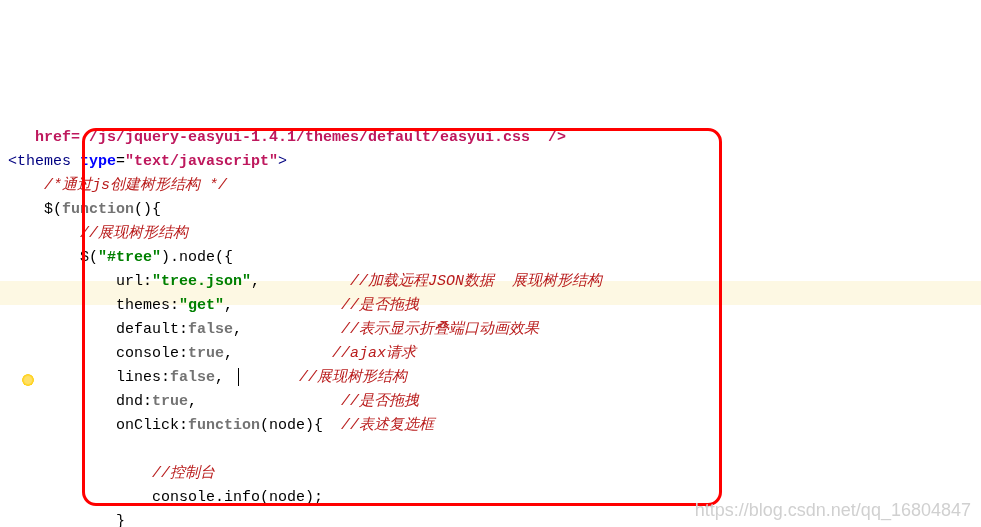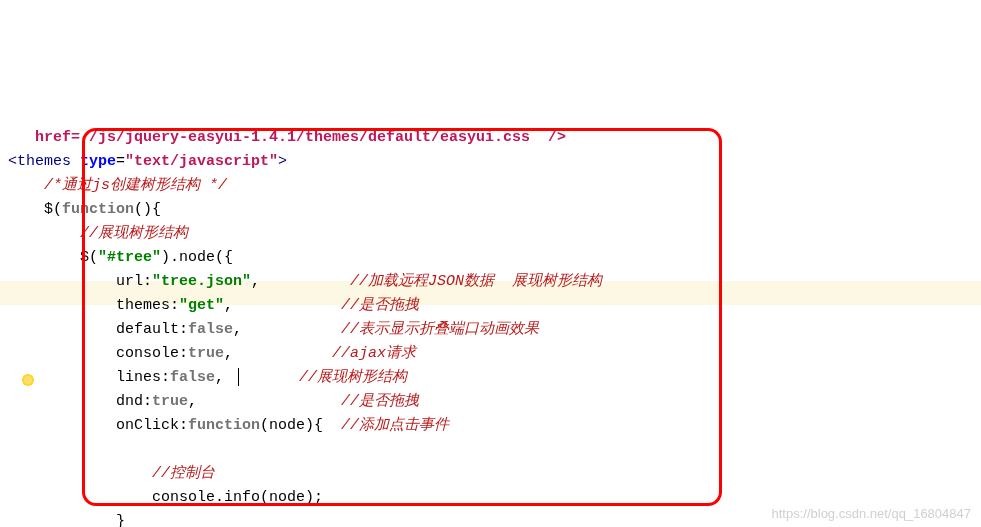--- a/index.html
+++ b/index.html
@@ -61,21 +61,21 @@
       vertical-align: middle;
       margin-left: 14px;
       margin-right: 60px;
     }
     .watermark {
       position: absolute;
       right: 10px;
       bottom: 6px;
       color: #d0d0d0;
       font-family: Arial, sans-serif;
-      font-size: 13px;
+      font-size: 18px;
     }
   </style>
 </head>
 <body>
 
 
 
 <div class="highlight-line"></div>
 
 <div class="code-container">
@@ -84,21 +84,21 @@
     <span class="comment">/*通过js创建树形结构 */</span>
     <span class="plain">$(</span><span class="keyword">function</span><span class="plain">(){</span>
         <span class="comment">//展现树形结构</span>
         <span class="plain">$(</span><span class="string">"#tree"</span><span class="plain">).node({</span>
             <span class="plain">url:</span><span class="string">"tree.json"</span><span class="plain">,          </span><span class="comment">//加载远程JSON数据  展现树形结构</span>
             <span class="plain">themes:</span><span class="string">"get"</span><span class="plain">,            </span><span class="comment">//是否拖拽</span>
             <span class="plain">default:</span><span class="keyword">false</span><span class="plain">,           </span><span class="comment">//表示显示折叠端口动画效果</span>
             <span class="plain">console:</span><span class="keyword">true</span><span class="plain">,           </span><span class="comment">//ajax请求</span>
             <span class="plain">lines:</span><span class="keyword">false</span><span class="plain">,</span><span class="cursor"></span><span class="comment">//展现树形结构</span>
             <span class="plain">dnd:</span><span class="keyword">true</span><span class="plain">,                </span><span class="comment">//是否拖拽</span>
-            <span class="plain">onClick:</span><span class="keyword">function</span><span class="plain">(node){</span><span class="plain">  </span><span class="comment">//添加点击事件</span>
+            <span class="plain">onClick:</span><span class="keyword">function</span><span class="plain">(node){</span><span class="plain">  </span><span class="comment">//表述复选框</span>
 
                 <span class="comment">//控制台</span>
                 <span class="plain">console.info(node);</span>
             <span class="plain">}</span>
         
     
 </div>
 
 <div class="red-box"></div>
 <div class="gutter-bulb"></div>

